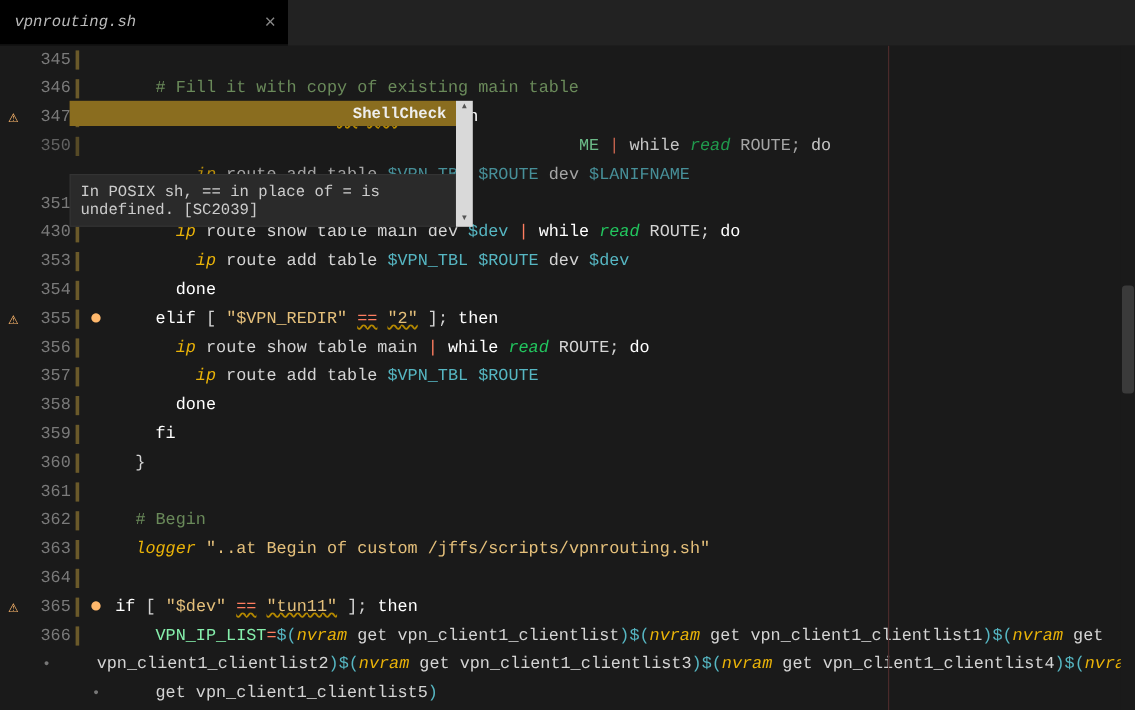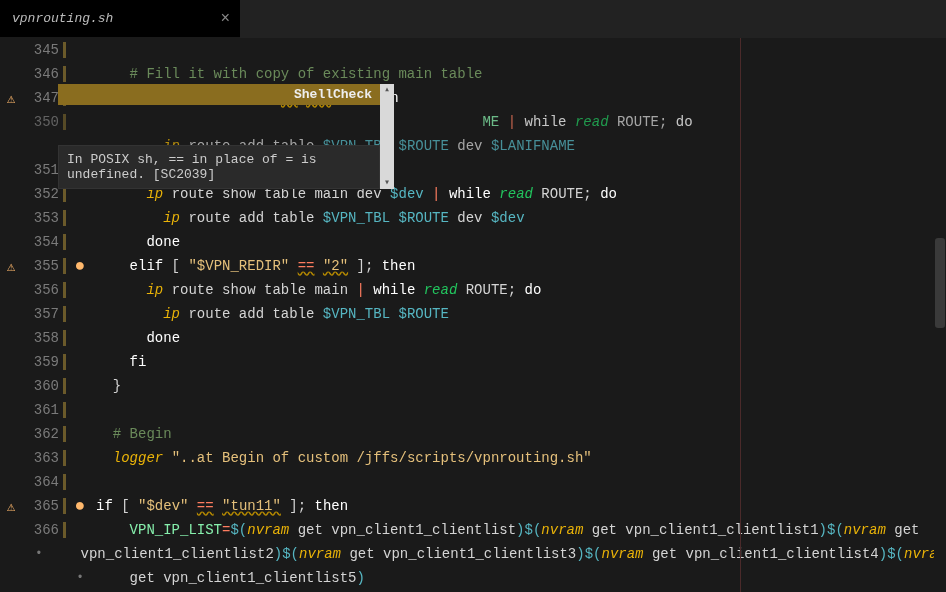--- a/index.html
+++ b/index.html
@@ -198,21 +198,21 @@
         <div class="code"><span class="pl">        </span><span class="cmd">ip</span><span class="pl"> route add table </span><span class="vr">$VPN_TBL</span><span class="pl"> </span><span class="vr">$ROUTE</span><span class="pl"> dev </span><span class="vr">$LANIFNAME</span></div>
       </div>
       <div class="code-line">
         <div class="gutter-ind"></div>
         <div class="line-no">351</div>
         <div class="bp"></div>
         <div class="code"><span class="pl">      </span><span class="kw">done</span></div>
       </div>
       <div class="code-line">
         <div class="gutter-ind"></div>
-        <div class="line-no">352</div>
+        <div class="line-no">430</div>
         <div class="bp"></div>
         <div class="code"><span class="pl">      </span><span class="cmd">ip</span><span class="pl"> route show table main dev </span><span class="vr">$dev</span><span class="pl"> </span><span class="op">|</span><span class="pl"> </span><span class="kw">while</span><span class="pl"> </span><span class="fn">read</span><span class="pl"> ROUTE; </span><span class="kw">do</span></div>
       </div>
       <div class="code-line">
         <div class="gutter-ind"></div>
         <div class="line-no">353</div>
         <div class="bp"></div>
         <div class="code"><span class="pl">        </span><span class="cmd">ip</span><span class="pl"> route add table </span><span class="vr">$VPN_TBL</span><span class="pl"> </span><span class="vr">$ROUTE</span><span class="pl"> dev </span><span class="vr">$dev</span></div>
       </div>
       <div class="code-line">

